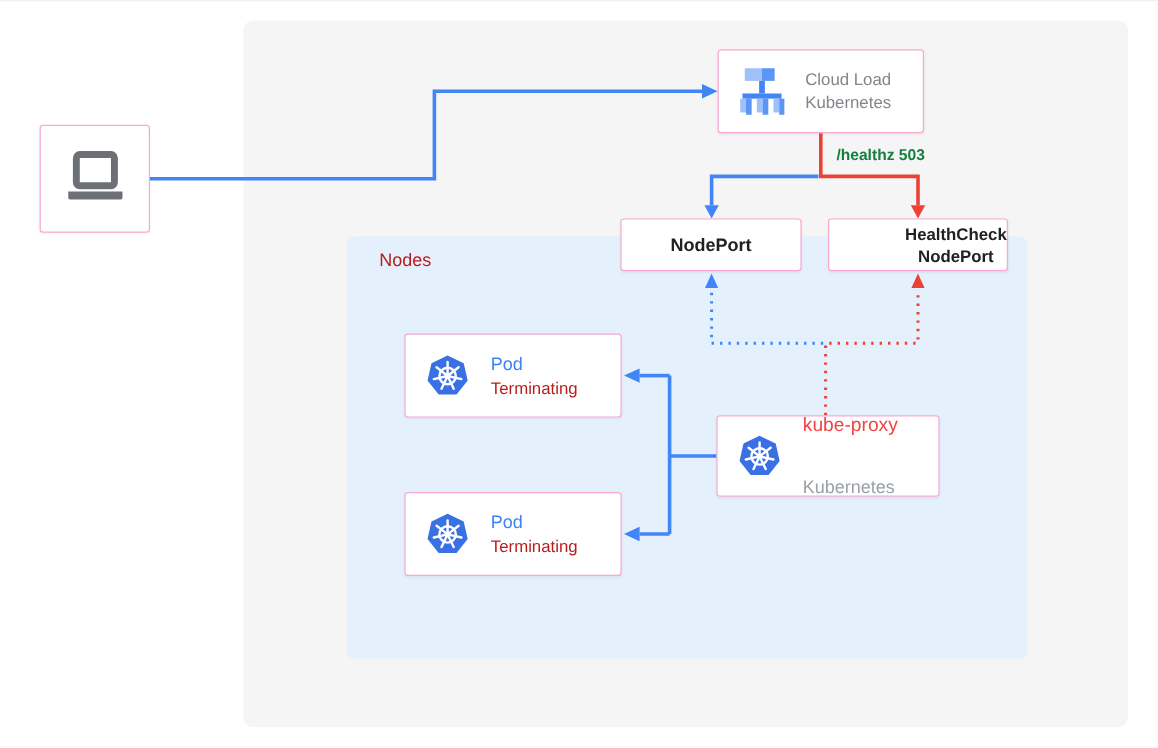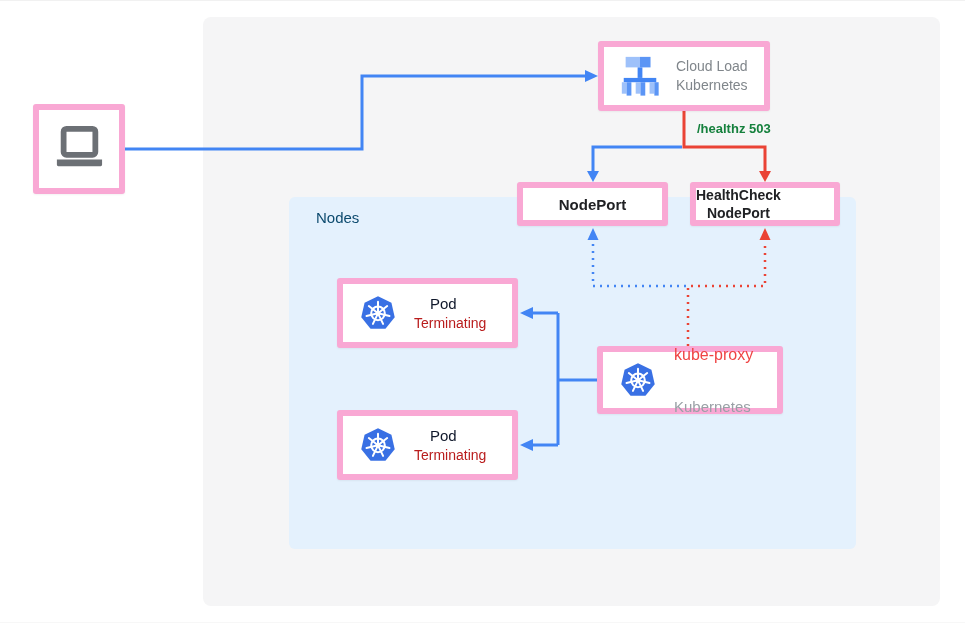--- a/index.html
+++ b/index.html
@@ -11,42 +11,42 @@
   .stage{position:absolute;inset:0;border-top:1px solid #f1f1f1;border-bottom:1px solid #f7f7f7;}
   .gray-panel{
     position:absolute;left:203px;top:16px;width:737px;height:589px;
     background:#f5f5f6;border-radius:8px;z-index:0;
   }
   .nodes-panel{
     position:absolute;left:289px;top:196px;width:567px;height:352px;
     background:#e4f1fd;border-radius:6px;z-index:1;
   }
   .nodes-label{
-    position:absolute;left:27px;top:12px;font-size:15px;color:#0c4a6e;z-index:2;
+    position:absolute;left:27px;top:12px;font-size:15px;color:#b91c1c;z-index:2;
   }
   svg.connectors{position:absolute;left:0;top:0;z-index:2;pointer-events:none;}
   .card{
-    position:absolute;background:#ffffff;border:6px solid #f9a8d4;border-radius:3px;
+    position:absolute;background:#ffffff;border:1px solid #f9a8d4;border-radius:3px;
     box-shadow:0 1px 2px rgba(0,0,0,0.05);box-sizing:border-box;z-index:3;
     display:flex;align-items:center;
   }
   .client-card{left:33px;top:103px;width:92px;height:90px;justify-content:center;}
   .clb-card{left:598px;top:40px;width:172px;height:70px;padding-left:13px;}
   .clb-text{margin-left:13px;font-size:14px;line-height:19px;color:#80868b;}
   .clb-text span{display:block;}
   .nodeport-card{left:517px;top:181px;width:151px;height:44px;justify-content:center;}
   .nodeport-card .lbl{font-size:15px;font-weight:bold;color:#202124;}
-  .hc-card{left:690px;top:181px;width:150px;height:44px;justify-content:flex-start;text-align:center;}
+  .hc-card{left:690px;top:181px;width:150px;height:44px;justify-content:flex-end;text-align:center;}
   .hc-card .lbl{font-size:14px;font-weight:bold;color:#202124;line-height:18px;}
   .hc-card .lbl span{display:block;}
   .pod-card{left:337px;width:181px;height:70px;padding-left:15px;}
   .pod-top{top:277px;}
   .pod-bottom{top:409px;}
   .pod-text{margin-left:16px;}
-  .pod-text .title{display:block;font-size:15px;color:#0f172a;line-height:20px;margin-left:16px;}
+  .pod-text .title{display:block;font-size:15px;color:#3b82f6;line-height:20px;}
   .pod-text .subtitle{display:block;font-size:14px;color:#b91c1c;line-height:19px;}
   .kproxy-card{left:597px;top:345px;width:186px;height:68px;padding-left:15px;}
   .kproxy-text{margin-left:16px;}
   .kproxy-text .title{display:block;font-size:16px;color:#ef4444;line-height:21px;}
   .kproxy-text .subtitle{display:block;font-size:15px;color:#9aa0a6;line-height:20px;margin-top:32px;}
   .healthz-label{
     position:absolute;left:697px;top:120px;font-size:13px;font-weight:bold;color:#15803d;z-index:3;
   }
 </style>
 </head>

